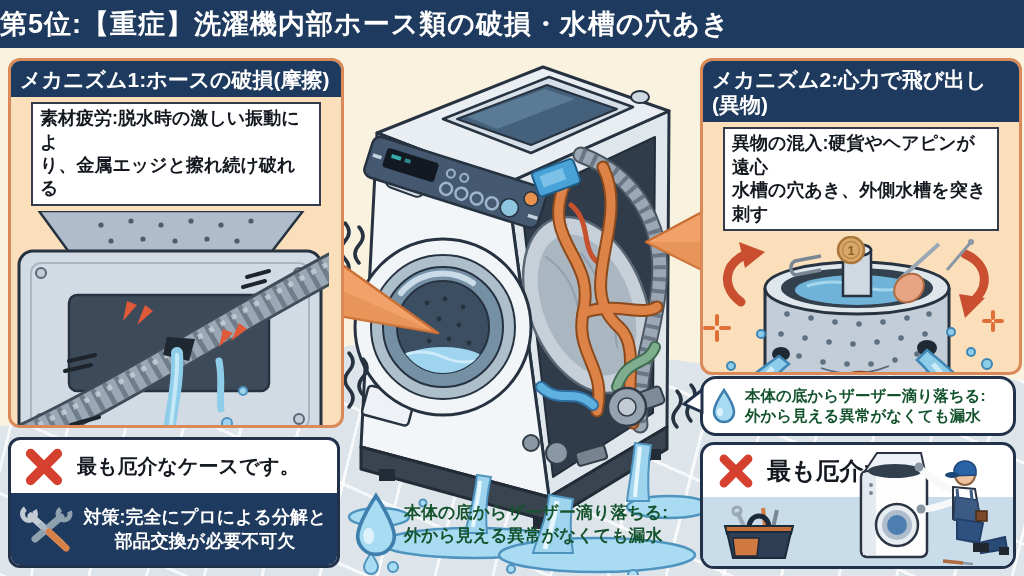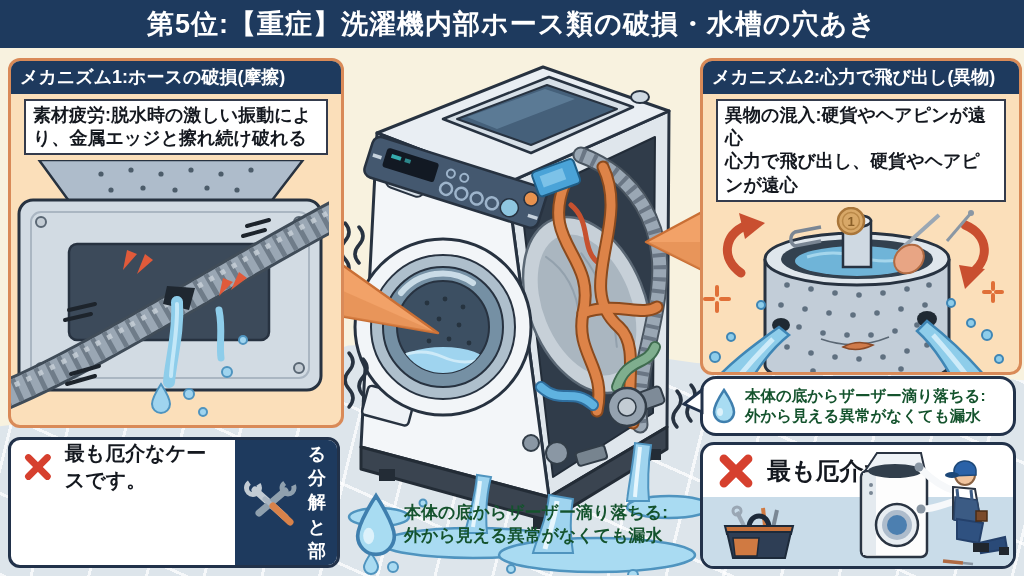--- a/index.html
+++ b/index.html
@@ -1,52 +1,52 @@
 <!DOCTYPE html>
 <html><head>
 <meta charset="utf-8">
 <style>
   html,body{margin:0;padding:0;}
   body{width:1024px;height:576px;position:relative;overflow:hidden;
        background:#f8f2df;font-family:"Liberation Sans",sans-serif;}
   .abs{position:absolute;}
   
   .title-bar{left:0;top:0;width:1024px;height:48px;background:#1e3a5e;
-    display:flex;align-items:center;justify-content:center;z-index:6;}
+    display:flex;align-items:center;justify-content:flex-start;z-index:6;}
   .title-bar span{color:#fff;font-size:27px;font-weight:bold;letter-spacing:1px;}
   
   .floor{left:0;top:0;width:1024px;height:576px;z-index:1;
     background:
       repeating-linear-gradient(104deg, rgba(255,255,255,.75) 0 3px, transparent 3px 56px),
       repeating-linear-gradient(24deg, rgba(255,255,255,.75) 0 3px, transparent 3px 74px),
       #dde5eb;
     clip-path:polygon(0 74%,18% 70%,34% 60%,52% 59%,68% 63%,100% 66%,100% 100%,0 100%);}
   
   .panel{background:#fbdfba;border:3px solid #d98a58;border-radius:12px;
     overflow:hidden;z-index:5;display:flex;flex-direction:column;}
   .panel-left{left:8px;top:58px;width:330px;height:364px;}
   .panel-right{left:700px;top:58px;width:316px;height:311px;}
-  .panel-header{background:#1e3a5e;color:#fff;font-size:18px;font-weight:bold;
+  .panel-header{background:#1e3a5e;color:#fff;font-size:21px;font-weight:bold;
     padding:6px 9px 5px;line-height:1.2;}
-  .panel-body{background:#fff;border:2.5px solid #343b4c;margin:5px 13px;
+  .panel-body{background:#fff;border:2.5px solid #343b4c;margin:5px 20px;
     padding:3px 7px;color:#14181f;font-size:18px;font-weight:bold;line-height:1.3;
     white-space:pre-line;}
   .panel-art{flex:1;position:relative;}
   .panel-art svg{position:absolute;left:0;top:0;}
   
   .bubble{left:700px;top:376px;width:316px;height:60px;background:#fff;
     border:3px solid #22324a;border-radius:16px;z-index:5;
     display:flex;align-items:center;gap:8px;padding:2px 8px;box-sizing:border-box;}
   .bubble-text,.caption-text{white-space:pre-line;font-weight:bold;color:#14532d;}
   .bubble-text{font-size:15.5px;line-height:1.32;}
   .bubble-tail{left:682px;top:388px;z-index:6;}
   
   .bl-box{left:8px;top:437px;width:332px;height:131px;border:3px solid #22324a;
     border-radius:12px;overflow:hidden;background:#fff;z-index:5;
-    display:flex;flex-direction:row;box-sizing:border-box;}
+    display:flex;flex-direction:column;box-sizing:border-box;}
   .bl-top{height:53px;display:flex;align-items:center;gap:12px;padding:0 12px;}
   .bl-top span{font-size:20px;font-weight:bold;color:#14181f;}
   .bl-bottom{flex:1;background:#1e3a5e;display:flex;align-items:center;gap:8px;
     padding:4px 8px;}
   .bl-bottom span{color:#fff;font-size:18px;font-weight:bold;line-height:1.35;
     white-space:pre-line;text-align:center;flex:1;}
   
   .br-box{left:700px;top:442px;width:316px;height:127px;border:3px solid #22324a;
     border-radius:14px;overflow:hidden;background:#fff;z-index:5;box-sizing:border-box;}
   .br-top{height:52px;display:flex;align-items:center;gap:12px;padding:0 0 0 14px;}
@@ -274,21 +274,21 @@
         <path d="M60,214 L88,206"></path>
           <path d="M56,224 L84,216"></path>
       </g>
     </svg>
   </div>
 </div>
 
 <div class="abs panel panel-right">
   <div class="panel-header">メカニズム2:心力で飛び出し(異物)</div>
   <div class="panel-body">異物の混入:硬貨やヘアピンが遠心
-心力で飛び出し、硬貨やヘアピンが遠心</div>
+水槽の穴あき、外側水槽を突き刺す</div>
   <div class="panel-art">
     <svg width="304" height="200" viewBox="0 0 304 200">
       <g fill="none" stroke="#c94f30" stroke-width="9" stroke-linecap="round">
         <path d="M38,66 C18,52 20,28 44,18"></path>
         <path d="M262,18 C286,28 288,54 266,68"></path>
       </g>
       <polygon points="36,6 62,16 42,32" fill="#c94f30"></polygon>
       <polygon points="256,58 282,62 262,82" fill="#c94f30"></polygon>
       <g stroke="#e07038" stroke-width="4" stroke-linecap="round">
         <path d="M14,80 L14,88"></path>

